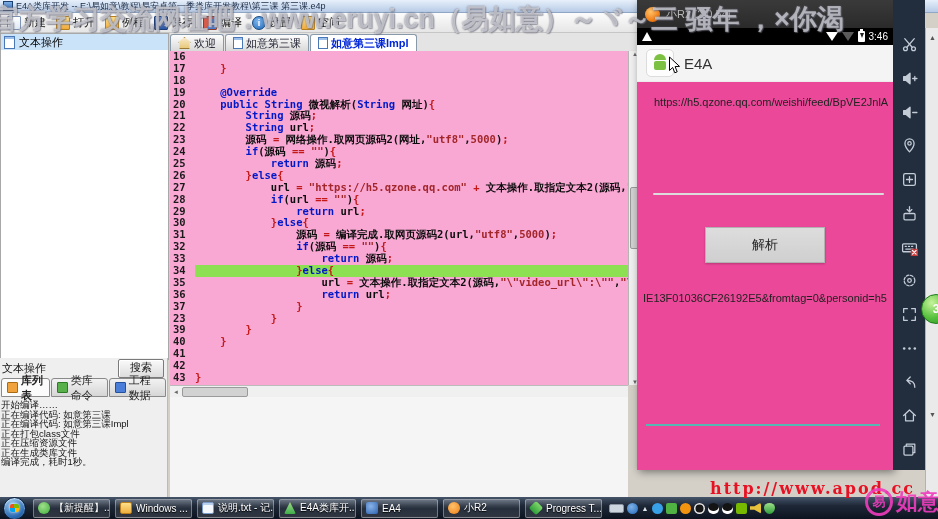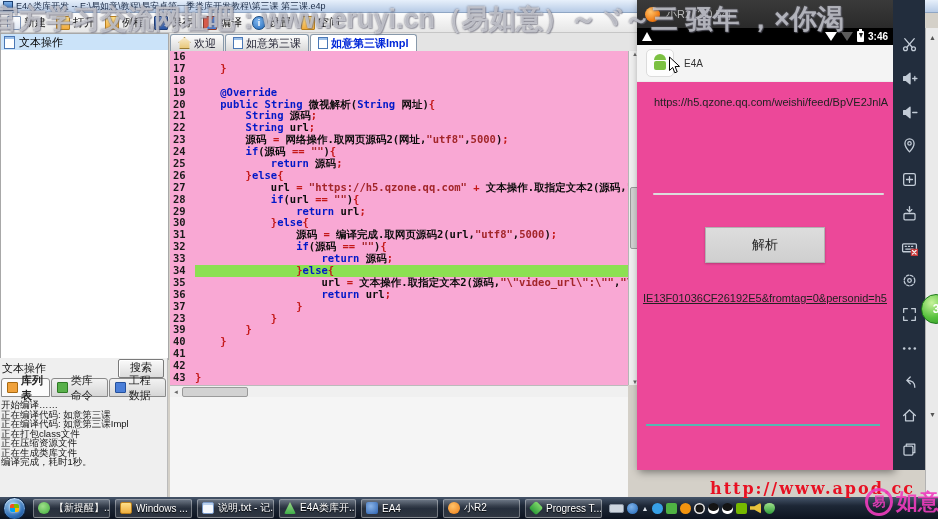--- a/index.html
+++ b/index.html
@@ -85,33 +85,33 @@
   .emu-logo{width:15px;height:15px;border-radius:50%;background:radial-gradient(circle at 38% 32%,#ffc26a,#f07a12 65%,#b84e05);flex:none;}
   .emu-title-text{font-size:11px;color:#b9b9b9;}
   .emu-status{height:17px;background:#000;display:flex;align-items:center;gap:4px;padding:0 5px;color:#fff;font-size:10px;}
   .warn-tri{width:0;height:0;border-left:5px solid transparent;border-right:5px solid transparent;border-bottom:9px solid #fff;}
   .st-spacer{flex:1;}
   .wifi{width:0;height:0;border-left:6px solid transparent;border-right:6px solid transparent;border-top:9px solid #fff;}
   .signal{width:0;height:0;border-left:6px solid transparent;border-right:6px solid transparent;border-top:9px solid #5a5a5a;}
   .battery{width:7px;height:11px;background:#fff;border-radius:1px;position:relative;}
   .battery::before{content:"";position:absolute;top:-2px;left:2px;width:3px;height:2px;background:#fff;}
   .battery::after{content:"";position:absolute;left:2.5px;top:2px;border-left:2px solid transparent;border-right:2px solid transparent;border-top:5px solid #222;}
-  .emu-time{font-size:10px;font-weight:bold;}
+  .emu-time{font-size:10px;font-weight:normal;}
 
   .app-header{height:36px;background:#f4f4f4;border-bottom:1px solid #ececec;display:flex;align-items:center;gap:10px;padding-left:9px;}
   .e4a-ico{width:26px;height:26px;background:#fdfdfd;border:1px solid #dcdcdc;border-radius:5px;position:relative;flex:none;}
   .e4a-ico::before{content:"";position:absolute;left:7px;top:4px;width:12px;height:6px;background:#7cc142;border-radius:6px 6px 0 0;}
   .e4a-ico::after{content:"";position:absolute;left:7px;top:11px;width:12px;height:9px;background:#7cc142;border-radius:2px;}
-  .app-title{font-size:10px;color:#333;}
+  .app-title{font-size:15px;color:#333;}
   .app-url{position:absolute;left:17px;top:96px;right:4px;font-size:11px;color:#222;white-space:nowrap;overflow:hidden;}
   .input-line{position:absolute;left:16px;right:9px;top:193px;height:2px;background:#dcdcdc;border-radius:1px;}
   .parse-btn{position:absolute;left:50%;transform:translateX(-50%);top:218px;width:118px;height:34px;
     background:linear-gradient(#dddddd,#cfcfcf);border:1px solid #b2b2b2;box-shadow:0 1px 2px rgba(0,0,0,.22);
     font-size:13px;color:#222;display:flex;align-items:center;justify-content:center;margin-top:9px;}
-  .result-text{position:absolute;left:2px;right:2px;top:292px;font-size:11px;color:#222;text-align:center;white-space:nowrap;overflow:hidden;text-decoration:underline;}
+  .result-text{position:absolute;left:2px;right:2px;top:292px;font-size:11px;color:#222;text-align:center;white-space:nowrap;overflow:hidden;}
   .teal-line{position:absolute;left:9px;right:13px;top:424px;height:2px;background:#55b8b2;}
   .cursor{position:absolute;left:31px;top:56px;z-index:5;}
 
   .emu-side{position:absolute;left:893px;top:0;width:32px;height:470px;background:#222d3d;z-index:21;
     display:flex;flex-direction:column;align-items:center;justify-content:space-between;padding:36px 0 12px;box-sizing:border-box;}
   .sb-ic{width:17px;height:17px;opacity:.95;}
   .sb-ic svg{width:17px;height:17px;display:block;}
 
   
   .ext-scroll{position:absolute;left:925px;top:28px;width:13px;height:469px;background:#eaeaea;border-left:1px solid #b2b2b2;

